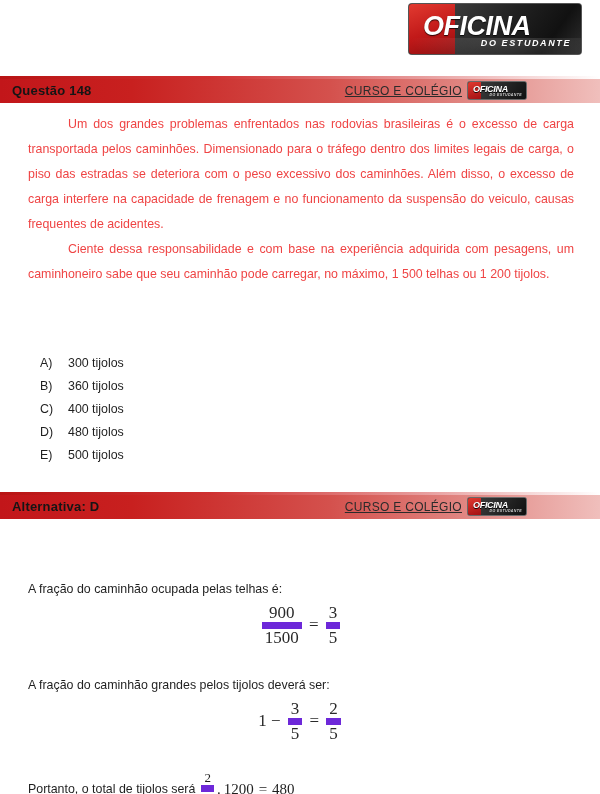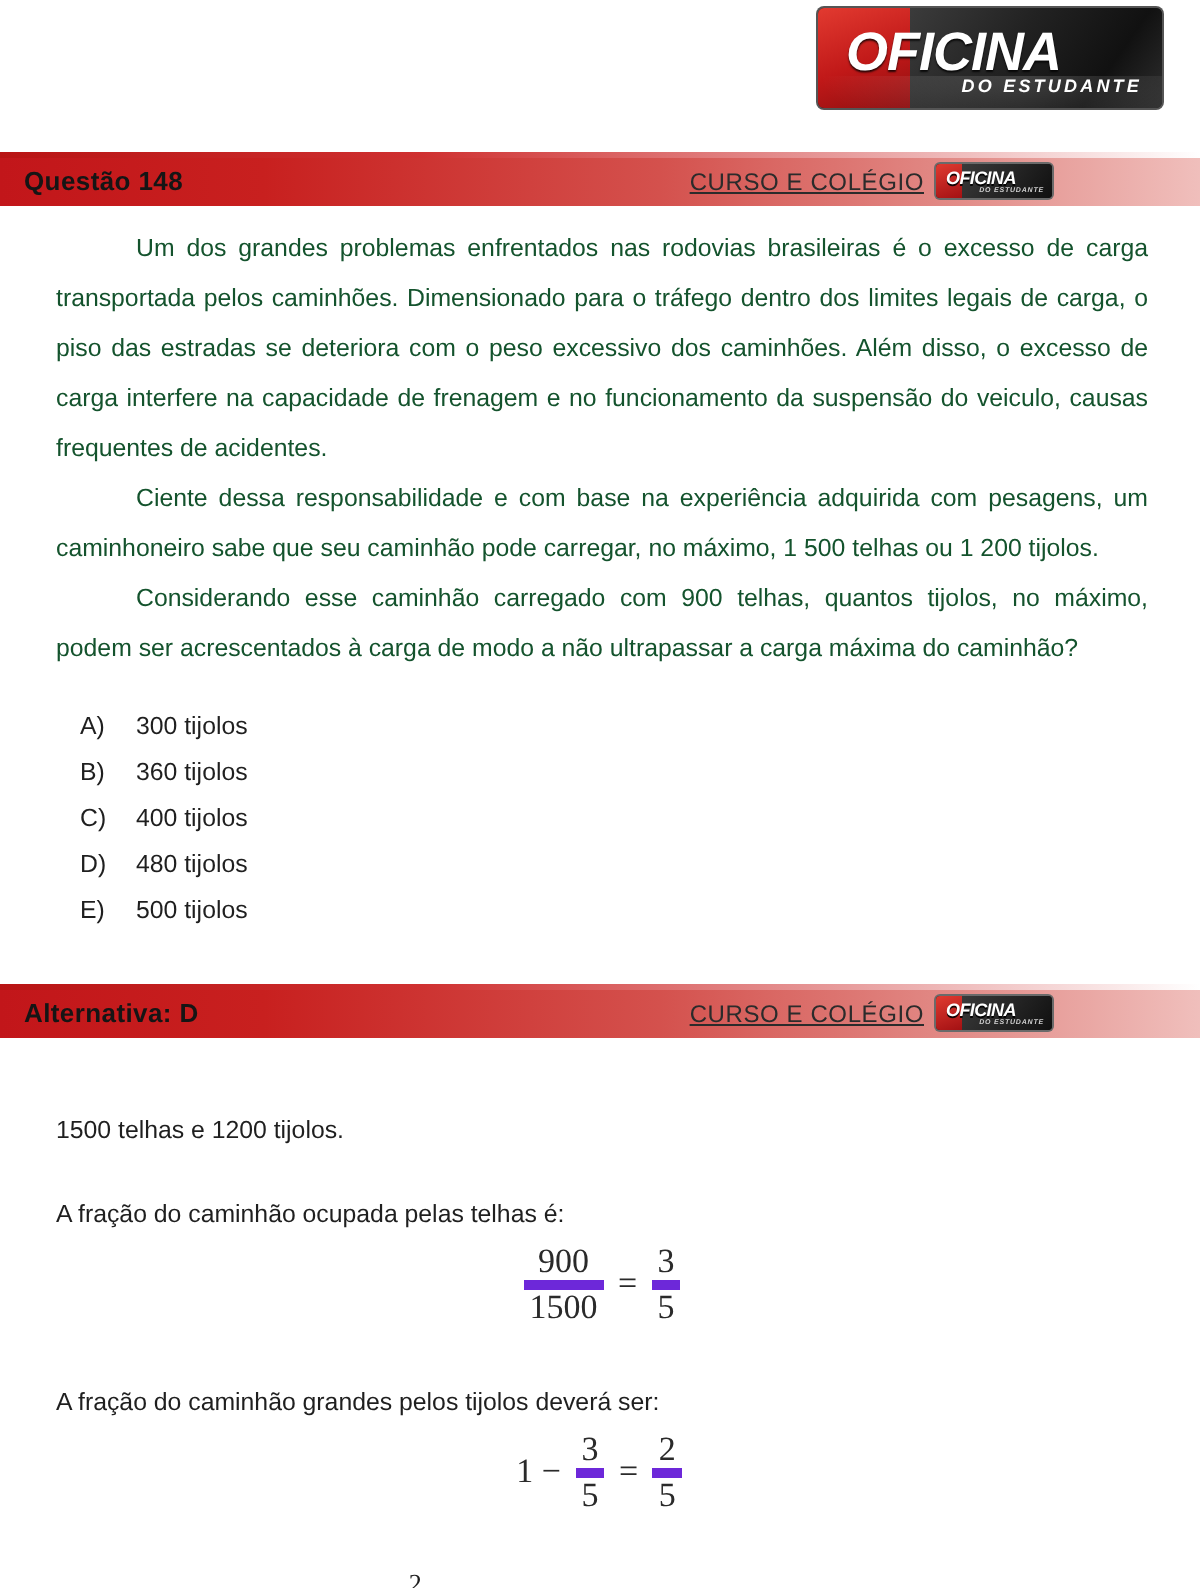--- a/index.html
+++ b/index.html
@@ -169,21 +169,21 @@
     left: 28px;
     top: 112px;
     width: 546px;
   }
   .para {
     font-size: 12.4px;
     line-height: 25px;
     text-align: justify;
     text-indent: 40px;
     margin: 0 0 0 0;
-    color: #14532d;
+    color: #ef4444;
   }
 
   .options {
     position: absolute;
     left: 40px;
     top: 352px;
     width: 300px;
   }
   .option {
     display: flex;
@@ -223,21 +223,21 @@
     display: inline-block;
     vertical-align: middle;
     text-align: center;
     line-height: 1.08;
     margin: 0 3px;
   }
   .frac .num { display: block; padding: 0 3px; }
   .frac .den {
     display: block;
     padding: 0 3px;
-    border-top: 5px solid #6d28d9;
+    border-top: 7px solid #6d28d9;
   }
   .frac-sm { font-size: 13px; }
   .final-line {
     display: flex;
     align-items: center;
     font-size: 12.4px;
     color: #1f1f1f;
     line-height: 18px;
   }
   .final-line .mathpart {
@@ -270,21 +270,20 @@
     <div class="b-red"></div>
     <div class="b-dark"></div>
     <div class="b-word">OFICINA</div>
     <div class="b-sub">DO ESTUDANTE</div>
   </div>
 </div>
 
 <div class="statement">
   <p class="para">Um dos grandes problemas enfrentados nas rodovias brasileiras é o excesso de carga transportada pelos caminhões. Dimensionado para o tráfego dentro dos limites legais de carga, o piso das estradas se deteriora com o peso excessivo dos caminhões. Além disso, o excesso de carga interfere na capacidade de frenagem e no funcionamento da suspensão do veiculo, causas frequentes de acidentes.</p>
   <p class="para">Ciente dessa responsabilidade e com base na experiência adquirida com pesagens, um caminhoneiro sabe que seu caminhão pode carregar, no máximo, 1 500 telhas ou 1 200 tijolos.</p>
-  <p class="para">Considerando esse caminhão carregado com 900 telhas, quantos tijolos, no máximo, podem ser acrescentados à carga de modo a não ultrapassar a carga máxima do caminhão?</p>
 </div>
 
 <div class="options">
   <div class="option">
     <span class="opt-key">A)</span>
     <span>300 tijolos</span>
   </div>
   <div class="option">
     <span class="opt-key">B)</span>
     <span>360 tijolos</span>
@@ -311,21 +310,20 @@
   <div class="bar-badge">
     <div class="b-red"></div>
     <div class="b-dark"></div>
     <div class="b-word">OFICINA</div>
     <div class="b-sub">DO ESTUDANTE</div>
   </div>
 </div>
 
 <div class="solution">
 
-  <div class="sol-line">1500 telhas e 1200 tijolos.</div>
   <div class="gap-sm"></div>
 
   <div class="sol-line">A fração do caminhão ocupada pelas telhas é:</div>
 
   <div class="formula">
     <span class="frac">
       <span class="num">900</span>
       <span class="den">1500</span>
     </span>
     <span>=</span>

